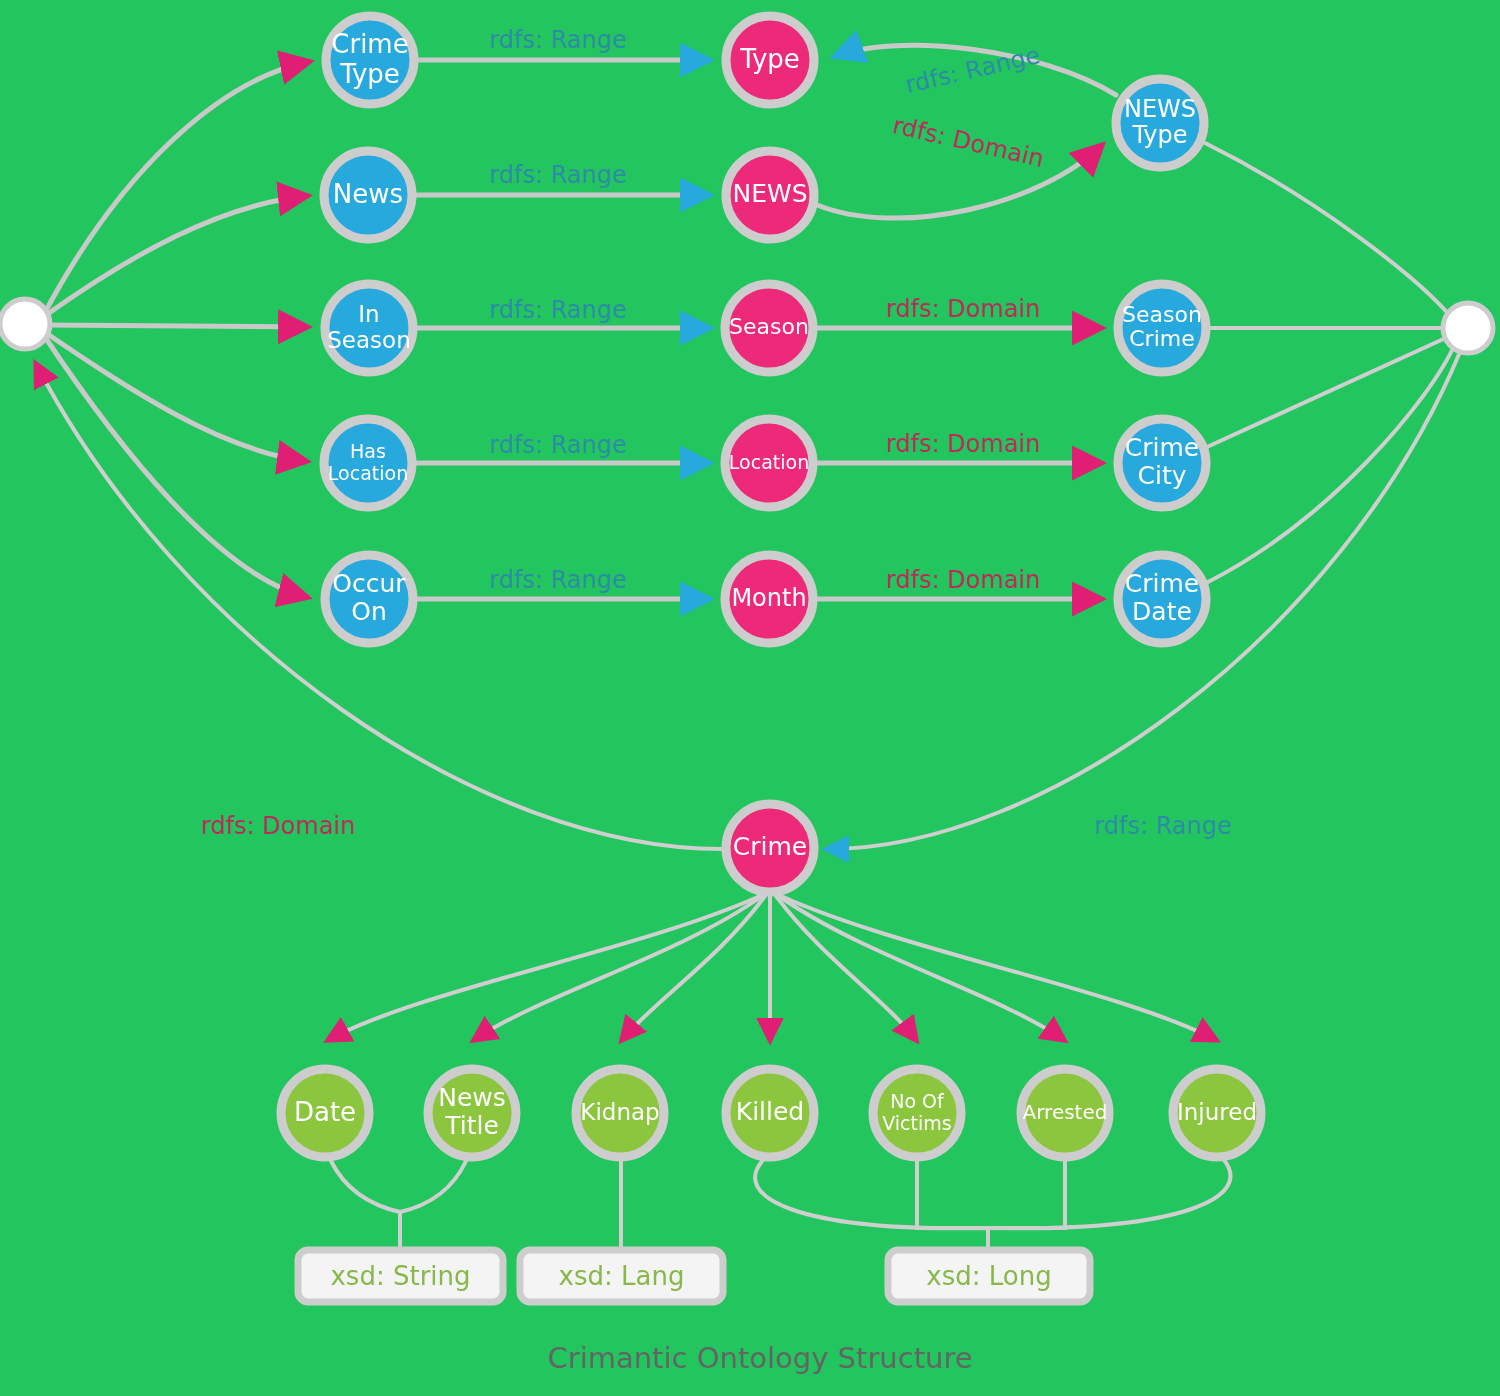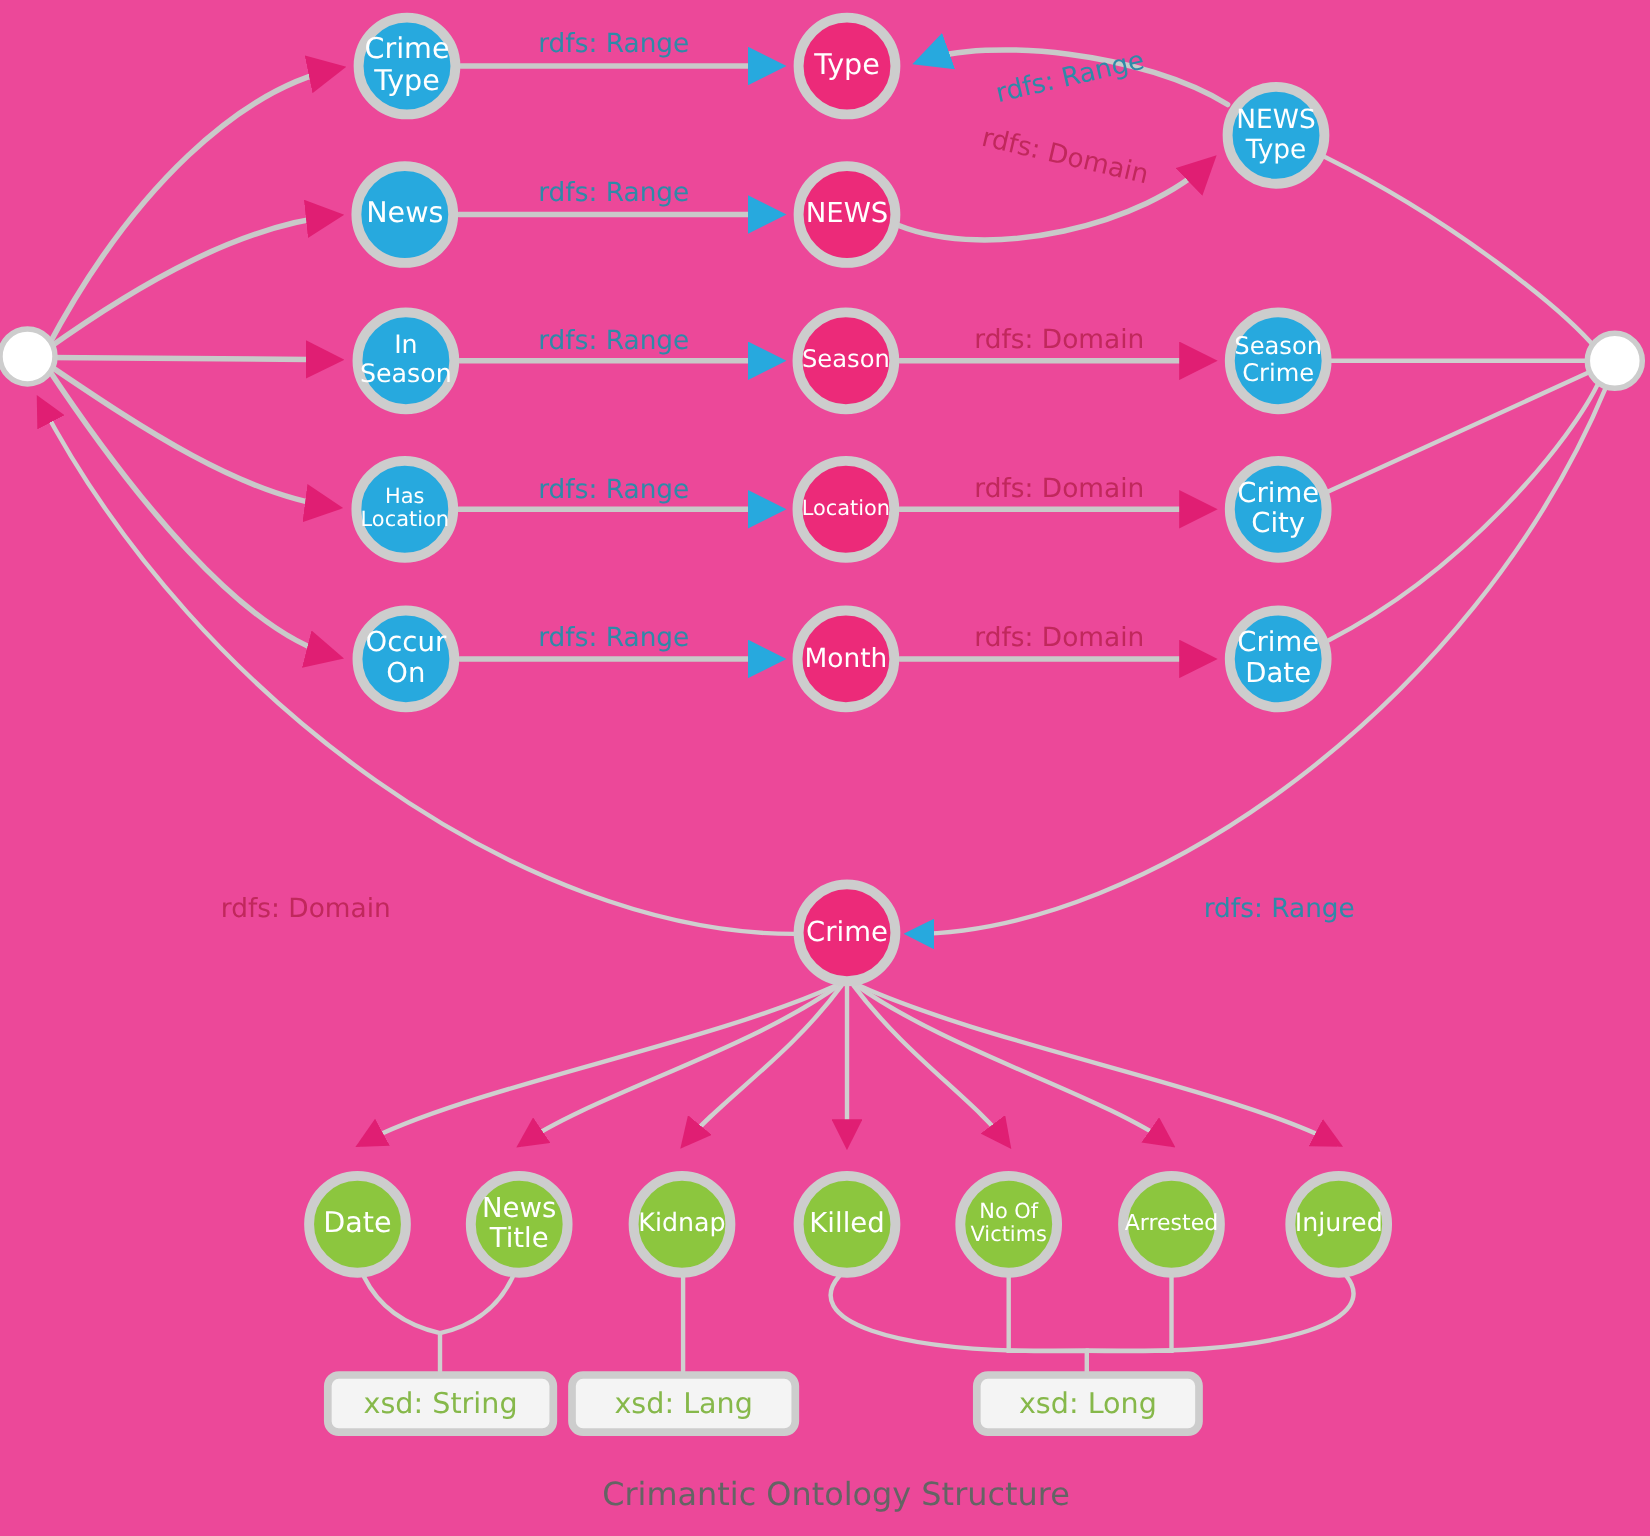--- a/index.html
+++ b/index.html
@@ -1,17 +1,17 @@
 <!DOCTYPE html>
 <html><head>
 <meta charset="utf-8">
 <style>
   html,body{margin:0;padding:0;background:#ffffff;}
   body{width:1500px;height:1396px;font-family:"DejaVu Sans",sans-serif;overflow:hidden;}
-  #stage{position:relative;width:1500px;height:1396px;background:#ec4899;}
+  #stage{position:relative;width:1500px;height:1396px;background:#22c55e;}
   svg#graph{position:absolute;left:0;top:0;width:1500px;height:1396px;}
   .edge{fill:none;stroke:#c9c9c9;stroke-width:5;stroke-linecap:round;}
   .edge-thin{fill:none;stroke:#cfcfcf;stroke-width:4;stroke-linecap:round;}
   .node-ring{stroke:#cdcdcd;stroke-width:9;}
   .node-hub{fill:#ffffff;stroke:#cdcdcd;stroke-width:5;}
   .node-label{fill:#ffffff;font-family:"DejaVu Sans",sans-serif;text-anchor:middle;dominant-baseline:middle;}
   .edge-label{font-family:"DejaVu Sans",sans-serif;text-anchor:middle;dominant-baseline:middle;font-size:24px;}
   .lbl-range{fill:#2e8aa8;}
   .lbl-domain{fill:#c0285c;}
   .xsd-box{fill:#f4f4f4;stroke:#cdcdcd;stroke-width:7;rx:10;}

